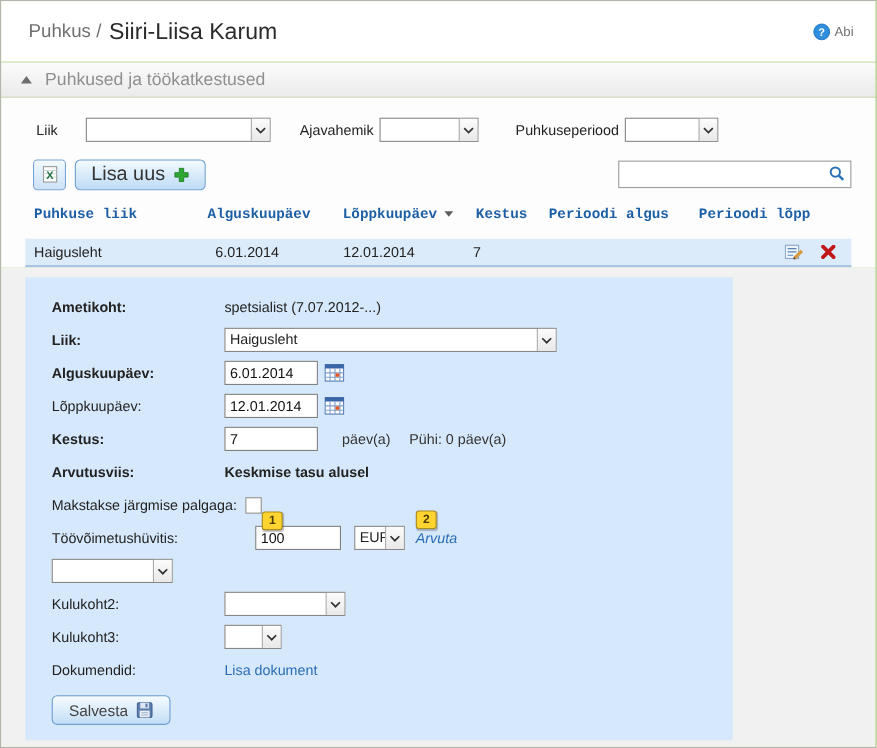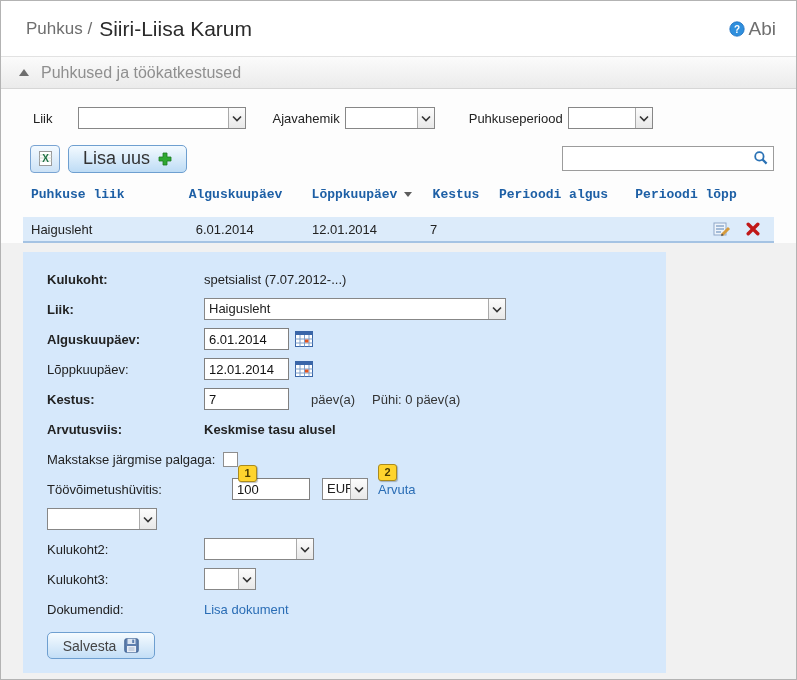--- a/index.html
+++ b/index.html
@@ -8,21 +8,21 @@
 
   .page { width:797px; height:680px; border:1px solid #b3b3b3; background:#bef264;
           display:flex; flex-direction:column; overflow:hidden; }
 
   
   .top-header { height:55px; flex:0 0 55px; display:flex; align-items:center;
                 padding:0 20px 0 25px; background:#fff; }
   .breadcrumb { font-size:17px; color:#6f6f6f; margin-right:7px; }
   .page-title { font-size:21px; color:#2b2b2b; }
   .help { margin-left:auto; display:flex; align-items:center; gap:4px; cursor:pointer; }
-  .help-label { color:#6f6f6f; font-size:19px; }
+  .help-label { color:#6f6f6f; font-size:12px; }
 
   
   .section-bar { height:33px; flex:0 0 33px; display:flex; align-items:center;
                  padding:0 18px; background:linear-gradient(#fbfbfb,#ebebeb);
                  border-top:1px solid #e2e2e2; border-bottom:1px solid #d6d6d6; }
   .tri-up { width:0; height:0; border-left:5px solid transparent; border-right:5px solid transparent;
             border-bottom:7px solid #6e6e6e; margin-right:12px; }
   .section-title { font-size:16px; color:#8f8f8f; }
 
   
@@ -215,21 +215,21 @@
           </span>
         </span>
       </div>
     </div>
   </div>
 
   <div class="detail-wrap">
     <div class="panel">
 
       <div class="frow">
-        <span class="flbl b">Kulukoht:</span>
+        <span class="flbl b">Ametikoht:</span>
         <span class="fval">spetsialist (7.07.2012-...)</span>
       </div>
 
       <div class="frow">
         <span class="flbl b">Liik:</span>
         <span class="sel" style="width:302px;">
           <span class="sel-text">Haigusleht</span>
           <span class="sel-btn">
             <svg width="10" height="7" viewBox="0 0 10 7">
                 <polyline points="1,1.5 5,5.5 9,1.5" fill="none" stroke="#333" stroke-width="1.6"></polyline>
@@ -293,21 +293,21 @@
         <span class="flbl">Töövõimetushüvitis:</span>
         <input class="txt" style="width: 78px; margin-left: 28px;" value="100">
         <span class="sel" style="width:46px; margin-left:12px;">
           <span class="sel-text">EUR</span>
           <span class="sel-btn">
             <svg width="10" height="7" viewBox="0 0 10 7">
                 <polyline points="1,1.5 5,5.5 9,1.5" fill="none" stroke="#333" stroke-width="1.6"></polyline>
               </svg>
           </span>
         </span>
-        <a class="lnk" style="margin-left:10px;">Arvuta</a>
+        <a class="lnk" style="margin-left:10px;font-style:italic;">Arvuta</a>
         <span class="badge" style="left:191px; top:-9px;">1</span>
         <span class="badge" style="left:331px; top:-10px;">2</span>
       </div>
 
       <div class="frow">
         <span class="sel" style="width:110px;">
           <span class="sel-text"></span>
           <span class="sel-btn">
             <svg width="10" height="7" viewBox="0 0 10 7">
                 <polyline points="1,1.5 5,5.5 9,1.5" fill="none" stroke="#333" stroke-width="1.6"></polyline>

